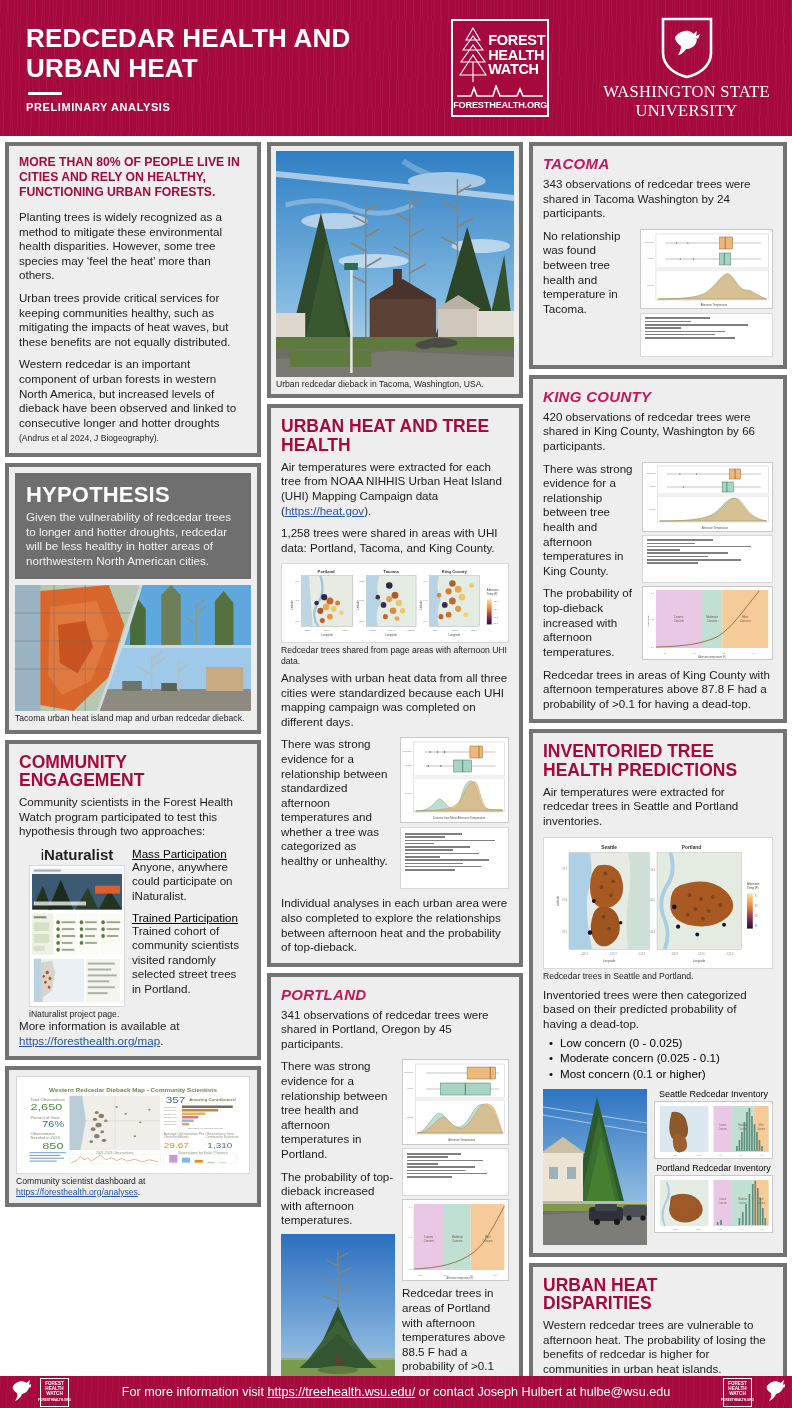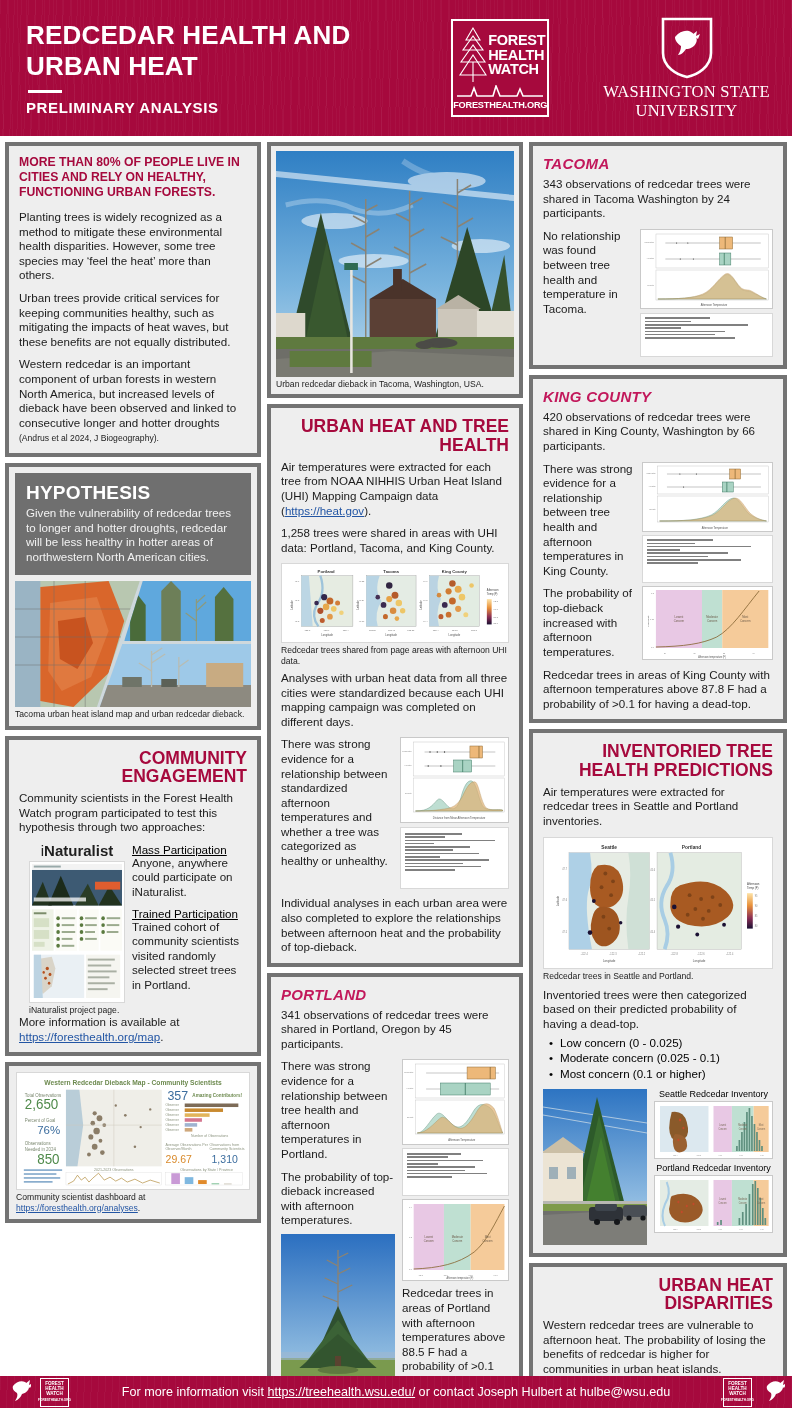--- a/index.html
+++ b/index.html
@@ -20,21 +20,21 @@
       repeating-linear-gradient(92deg, rgba(255,255,255,0.035) 0px, rgba(255,255,255,0.035) 1px, transparent 1px, transparent 7px),
       repeating-linear-gradient(-92deg, rgba(255,255,255,0.03) 0px, rgba(255,255,255,0.03) 1px, transparent 1px, transparent 9px);
     display: flex; align-items: center;
   }
   .header-titles { padding-left: 26px; flex: 1 1 auto; }
   .header-titles h1 {
     color: #fff; font-size: 26px; font-weight: 700; letter-spacing: .2px;
     line-height: 1.16; text-transform: uppercase;
   }
   .rule { width: 34px; height: 3px; background: #fff; margin: 9px 0 6px 2px; }
-  .subtitle { color: #fff; font-size: 15px; font-weight: 700; letter-spacing: .6px; }
+  .subtitle { color: #fff; font-size: 11px; font-weight: 700; letter-spacing: .6px; }
 
   
   .fhw-logo {
     width: 98px; height: 98px; border: 2.5px solid #fff; background: #a6093d;
     display: flex; flex-direction: column; align-items: center; justify-content: center;
     margin-right: 54px; position: relative; flex: 0 0 auto;
   }
   .fhw-inner { display: flex; align-items: center; width: 100%; padding: 0 5px; }
   .fhw-tree { width: 30px; height: 58px; flex: 0 0 auto; }
   .fhw-words { color: #fff; font-weight: 800; font-size: 14.5px; line-height: 1.02; letter-spacing: -.3px; }
@@ -57,37 +57,37 @@
   .col-left { width: 256px; }
   .col-mid { width: 256px; }
   .col-right { width: 258px; }
 
   .card {
     background: #eeeeee; border: 4px solid #737373; padding: 7px 8px;
   }
 
   h2.sec {
     color: #a6093d; font-size: 17.5px; font-weight: 700; line-height: 1.07;
-    text-transform: uppercase; margin-bottom: 5px; text-align: right;
+    text-transform: uppercase; margin-bottom: 5px;
   }
   h3.city {
     color: #c2185b; font-size: 15px; font-weight: 700; font-style: italic;
     letter-spacing: .3px; margin-bottom: 5px;
   }
   p.body { font-size: 11.6px; line-height: 1.26; color: #1b1b1b; margin-bottom: 8px; }
   p.body:last-child { margin-bottom: 0; }
   p.lead { color: #a6093d; font-weight: 700; font-size: 12.2px; line-height: 1.23; margin-bottom: 10px; }
   .cite { font-size: 8.6px; }
   a, .link { color: #2255a4; text-decoration: underline; }
   .caption { font-size: 8.6px; color: #222; margin-top: 2px; line-height: 1.2; }
   .u { text-decoration: underline; }
 
   
   .hypothesis { background: #6f6f6f; padding: 9px 11px 11px; }
-  .hypothesis h2 { color: #fff; font-size: 19px; font-weight: 700; letter-spacing: .2px; margin-bottom: 2px; }
+  .hypothesis h2 { color: #fff; font-size: 22px; font-weight: 700; letter-spacing: .2px; margin-bottom: 2px; }
   .hypothesis p { color: #f2f2f2; font-size: 11.6px; line-height: 1.26; }
 
   
   .img { position: relative; overflow: hidden; background: #cfd8dc; }
   .flexrow { display: flex; gap: 7px; align-items: flex-start; }
   .bullets { font-size: 11.6px; line-height: 1.35; margin-left: 4px; }
   .bullets li { list-style: none; position: relative; padding-left: 13px; }
   .bullets li:before { content: "\2022"; position: absolute; left: 2px; }
 
   
@@ -330,21 +330,21 @@
             <p class="body" style="margin-bottom:7px;">Anyone, anywhere could participate on iNaturalist.</p>
             <div class="u" style="font-size:11.6px;">Trained Participation</div>
             <p class="body" style="margin-bottom:0;">Trained cohort of community scientists visited randomly selected street trees in Portland.</p>
           </div>
         </div>
 
         <p class="body"><span>More information is available at </span><a href="#" class="link">https://foresthealth.org/map</a><span>.</span></p>
       </div>
 
       <div class="card" style="padding:6px 7px 6px;">
-        <div class="fig-plain" style="height:118px;padding:3px;">
+        <div class="fig-plain" style="height:98px;padding:9px;">
           <svg viewBox="0 0 236 112" width="100%" height="100%" preserveAspectRatio="none">
             <rect width="236" height="112" fill="#ffffff"></rect>
             <text x="118" y="9" font-size="7" font-family="Liberation Sans" fill="#6d8a4f" text-anchor="middle" font-weight="bold">Western Redcedar Dieback Map - Community Scientists</text>
 
             <text x="5" y="21" font-size="4.6" fill="#7d8a72" font-family="Liberation Sans">Total Observations</text>
             <text x="5" y="34" font-size="14" fill="#4f8a4a" font-family="Liberation Sans">2,650</text>
             <text x="5" y="47" font-size="4.6" fill="#7d8a72" font-family="Liberation Sans">Percent of Goal</text>
             <text x="18" y="59" font-size="12" fill="#3c6d9e" font-family="Liberation Sans">76%</text>
             <text x="5" y="70" font-size="4.6" fill="#7d8a72" font-family="Liberation Sans">Observations</text>
             <text x="5" y="76" font-size="4.6" fill="#7d8a72" font-family="Liberation Sans">Needed in 2024</text>

